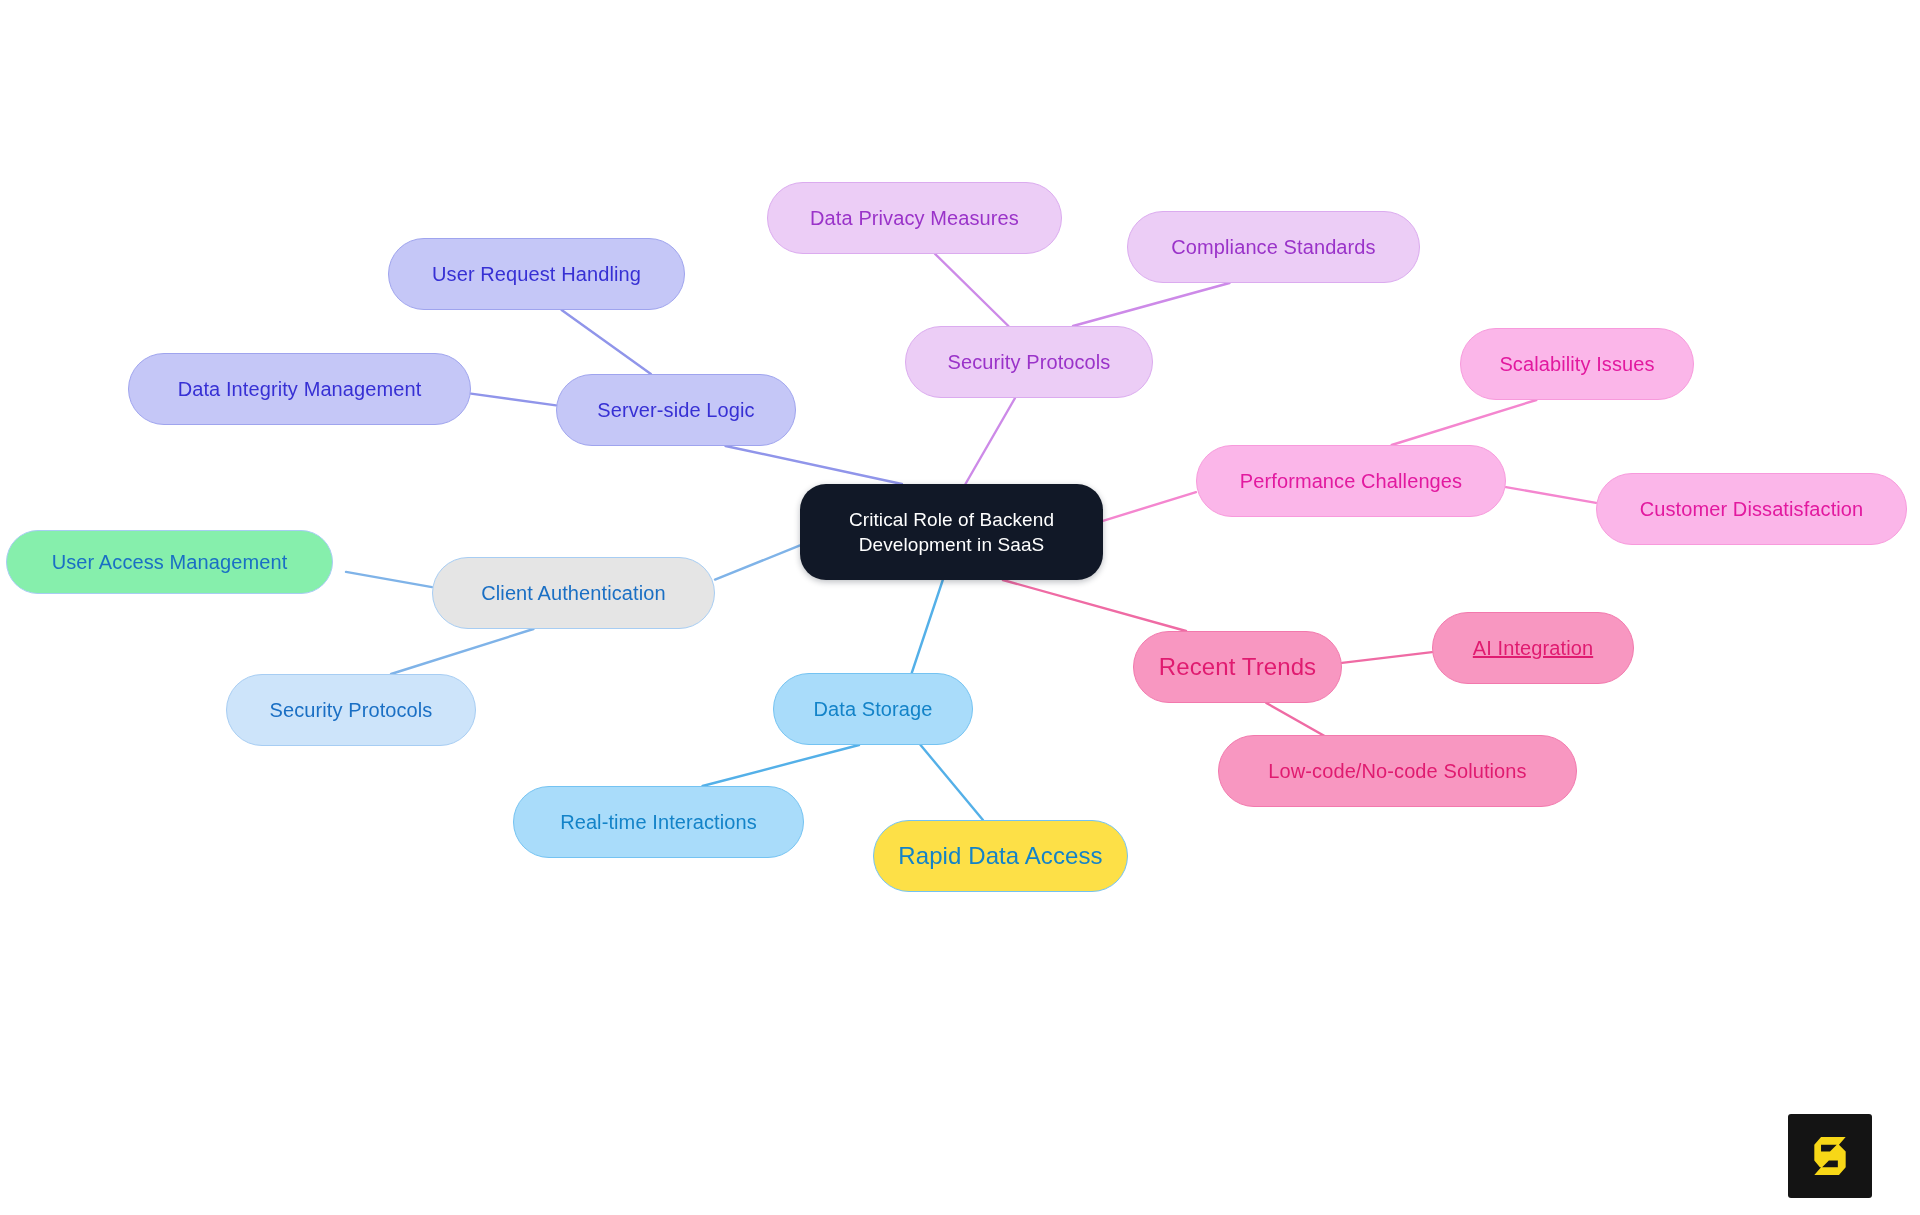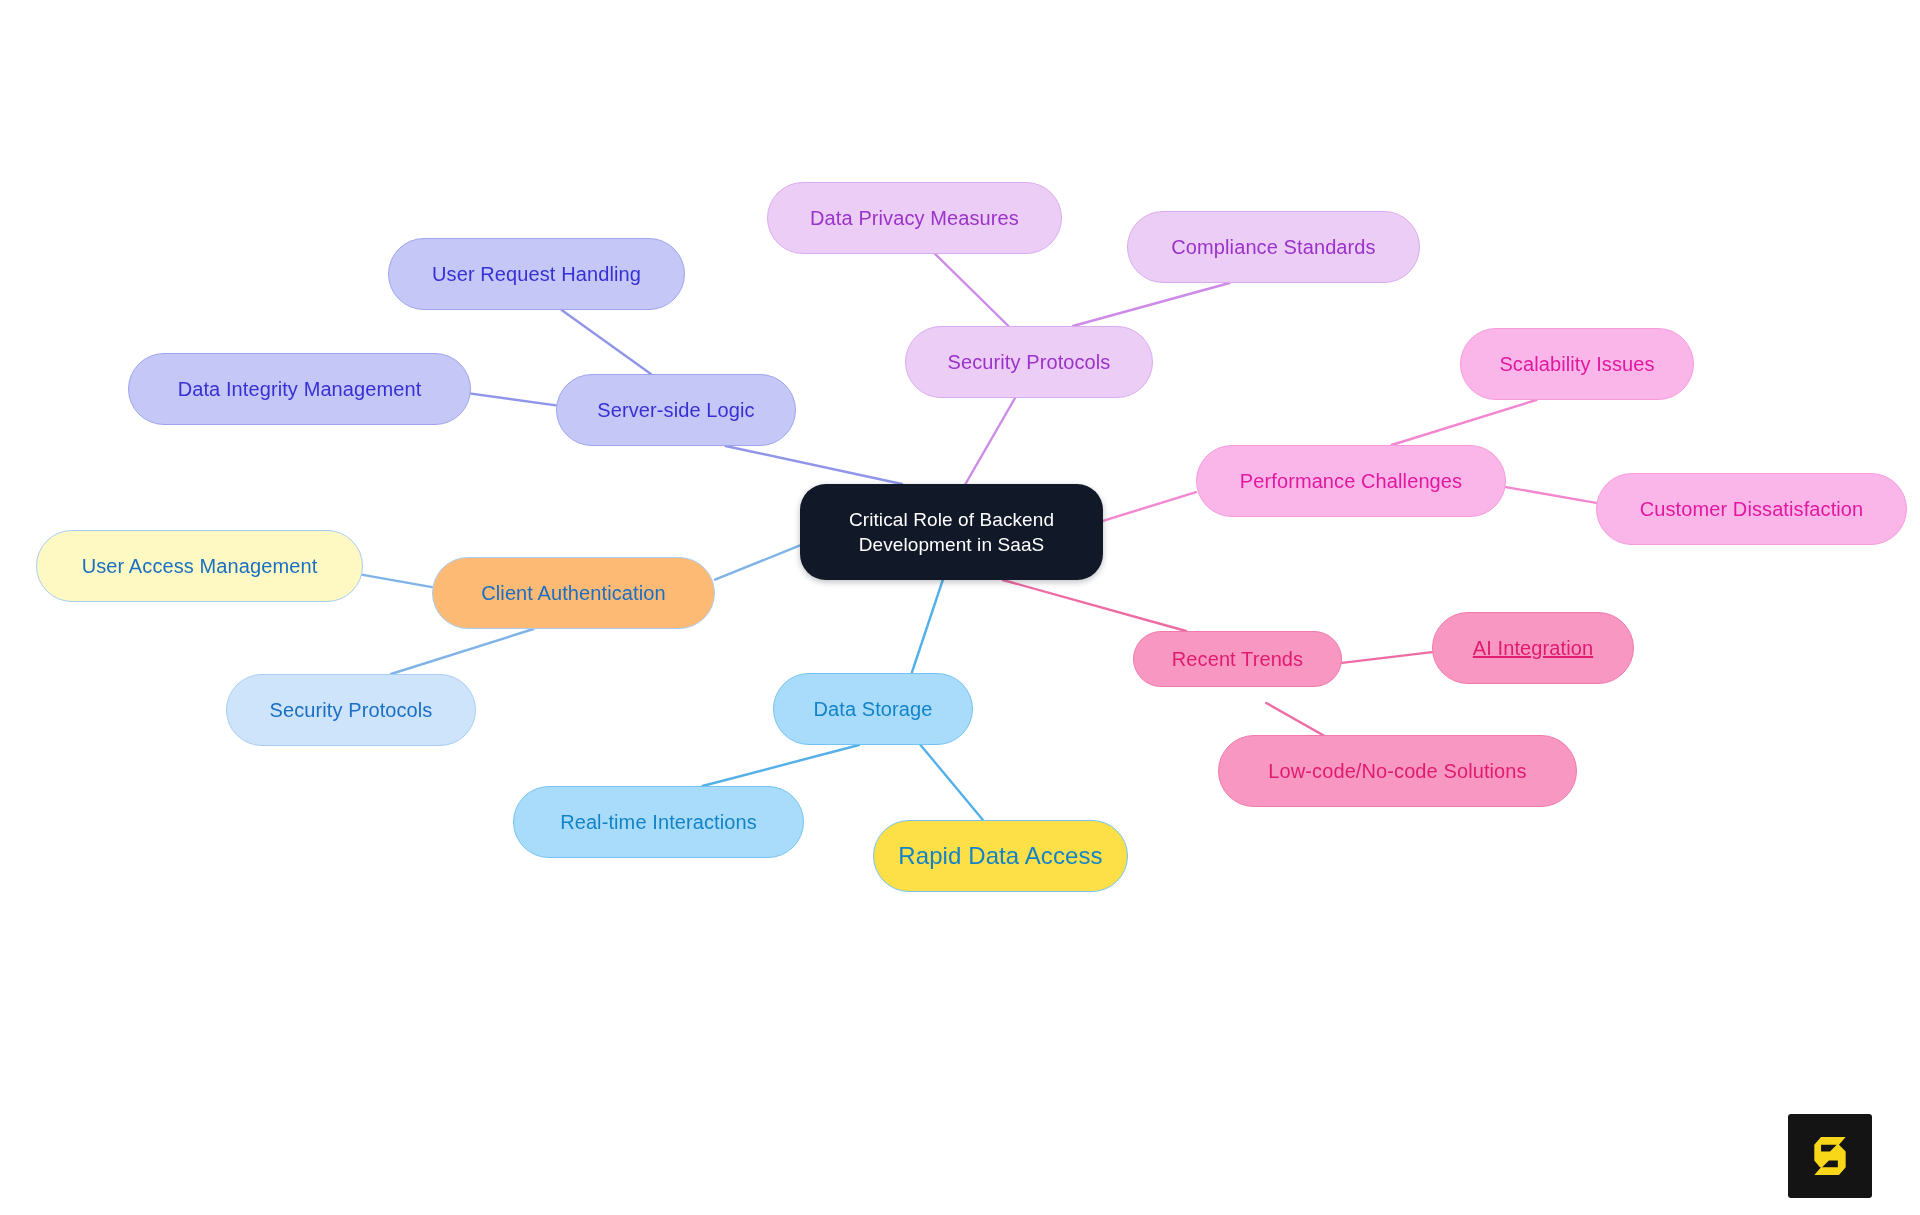--- a/index.html
+++ b/index.html
@@ -116,30 +116,30 @@
       </div>
       <div class="node level-1" style="left: 1196px; top: 445px; width: 310px; height: 72px; background: rgb(251, 182, 233); border-color: rgb(247, 154, 220); color: rgb(226, 25, 159); font-size: 20px;">
         <span class="node-label">Performance Challenges</span>
       </div>
       <div class="node level-2" style="left: 1432px; top: 612px; width: 202px; height: 72px; background: rgb(248, 151, 193); border-color: rgb(242, 121, 173); color: rgb(224, 27, 112); font-size: 20px; text-decoration: underline;">
         <span class="node-label">AI Integration</span>
       </div>
       <div class="node level-2" style="left: 1218px; top: 735px; width: 359px; height: 72px; background: rgb(248, 151, 193); border-color: rgb(242, 121, 173); color: rgb(224, 27, 112); font-size: 20px;">
         <span class="node-label">Low-code/No-code Solutions</span>
       </div>
-      <div class="node level-1" style="left: 1133px; top: 631px; width: 209px; height: 56px; background: rgb(248, 151, 193); border-color: rgb(242, 121, 173); color: rgb(224, 27, 112); font-size: 20px;">
+      <div class="node level-1" style="left: 1133px; top: 631px; width: 209px; height: 72px; background: rgb(248, 151, 193); border-color: rgb(242, 121, 173); color: rgb(224, 27, 112); font-size: 24px;">
         <span class="node-label">Recent Trends</span>
       </div>
-      <div class="node level-2" style="left: 36px; top: 530px; width: 327px; height: 72px; background: #fef9c3; border-color: rgb(167, 205, 243); color: rgb(26, 111, 196); font-size: 20px;">
+      <div class="node level-2" style="left: 6px; top: 530px; width: 327px; height: 64px; background: #86efac; border-color: rgb(167, 205, 243); color: rgb(26, 111, 196); font-size: 20px;">
         <span class="node-label">User Access Management</span>
       </div>
       <div class="node level-2" style="left: 226px; top: 674px; width: 250px; height: 72px; background: rgb(205, 228, 250); border-color: rgb(167, 205, 243); color: rgb(26, 111, 196); font-size: 20px;">
         <span class="node-label">Security Protocols</span>
       </div>
-      <div class="node level-1" style="left: 432px; top: 557px; width: 283px; height: 72px; background: #fdba74; border-color: rgb(167, 205, 243); color: rgb(26, 111, 196); font-size: 20px;">
+      <div class="node level-1" style="left: 432px; top: 557px; width: 283px; height: 72px; background: #e5e5e5; border-color: rgb(167, 205, 243); color: rgb(26, 111, 196); font-size: 20px;">
         <span class="node-label">Client Authentication</span>
       </div>
       <div class="node level-2" style="left: 513px; top: 786px; width: 291px; height: 72px; background: rgb(169, 220, 250); border-color: rgb(116, 195, 242); color: rgb(19, 131, 200); font-size: 20px;">
         <span class="node-label">Real-time Interactions</span>
       </div>
       <div class="node level-2" style="left: 873px; top: 820px; width: 255px; height: 72px; background: #fde047; border-color: rgb(116, 195, 242); color: rgb(19, 131, 200); font-size: 24px;">
         <span class="node-label">Rapid Data Access</span>
       </div>
       <div class="node level-1" style="left: 773px; top: 673px; width: 200px; height: 72px; background: rgb(169, 220, 250); border-color: rgb(116, 195, 242); color: rgb(19, 131, 200); font-size: 20px;">
         <span class="node-label">Data Storage</span>

